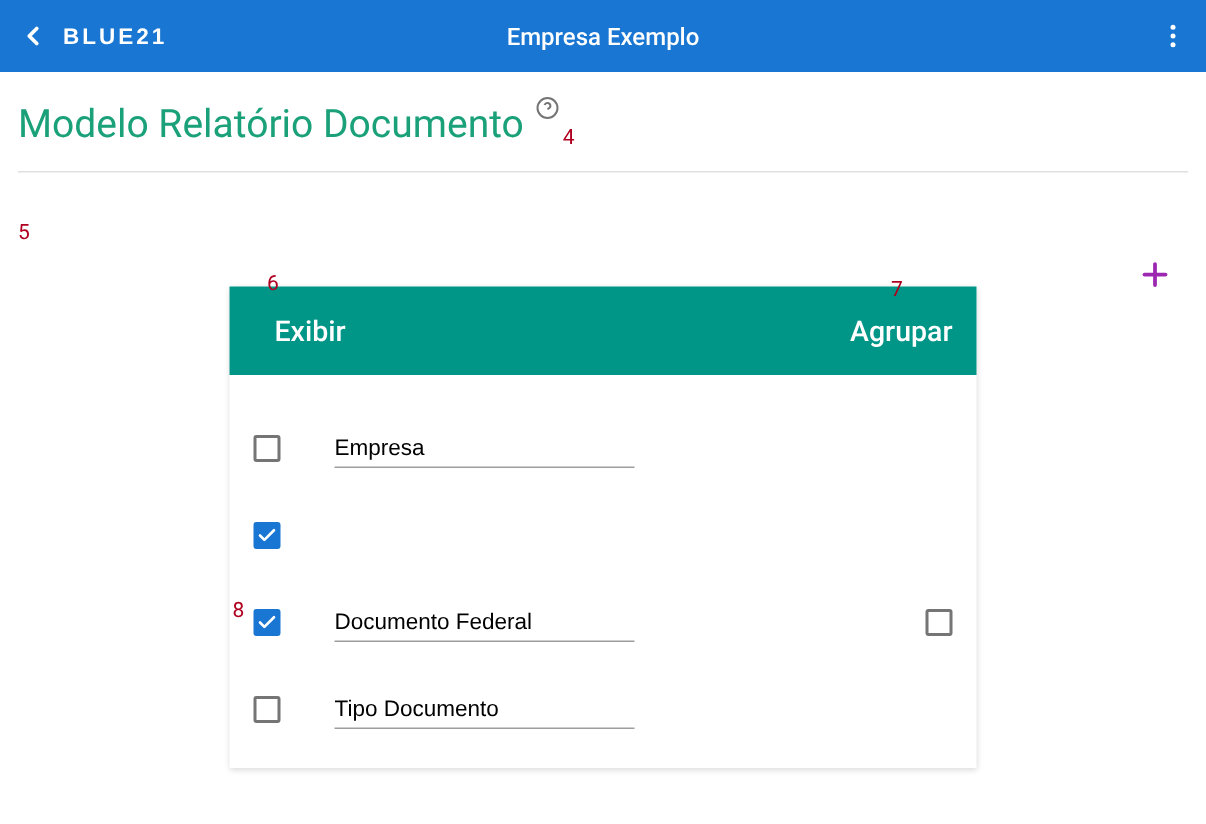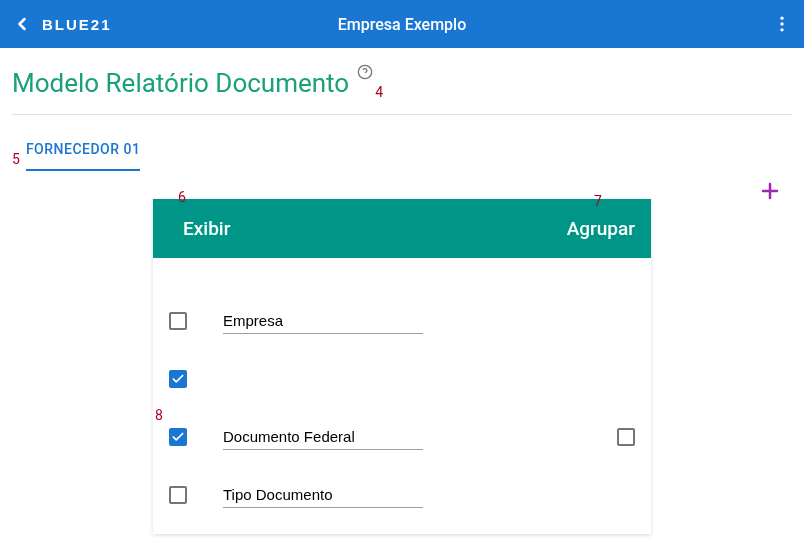--- a/index.html
+++ b/index.html
@@ -28,21 +28,21 @@
     .card-area { display: flex; justify-content: center; margin-top: -4px; position: relative; }
     .ann-6 { position: absolute; left: 178px; top: -10px; color: #b00020; font-size: 14px; }
     .ann-7 { position: absolute; left: 594px; top: -6px; color: #b00020; font-size: 14px; }
     .ann-8 { position: absolute; left: 155px; top: 208px; color: #b00020; font-size: 14px; }
     
     .card { width: 498px; background: #fff; box-shadow: 0 1px 4px rgba(0,0,0,0.15); }
     .card-header { background: #009687; color: #fff; display: flex; justify-content: space-between; align-items: center; padding: 18px 16px; }
     .card-header-left { font-size: 19px; font-weight: 500; margin-left: 14px; }
     .card-header-right { font-size: 19px; font-weight: 500; }
     
-    .card-body { padding: 34px 16px 10px 16px; }
+    .card-body { padding: 20px 16px 10px 16px; }
     .field-row { display: flex; align-items: center; min-height: 58px; }
     .chk-exibir { width: 30px; display: flex; justify-content: flex-start; }
     .field-input { flex: 0 0 200px; margin-left: 24px; }
     .field-input input { border: none; border-bottom: 1px solid #9e9e9e; font-size: 15px; padding: 4px 0; width: 100%; background: transparent; outline: none; }
     .chk-agrupar { margin-left: auto; width: 30px; display: flex; justify-content: flex-end; }
     
     .checkbox { width: 18px; height: 18px; border: 2px solid #757575; border-radius: 2px; cursor: pointer; display: inline-flex; align-items: center; justify-content: center; }
     .checkbox.checked { background: #1976d2; border-color: #1976d2; }
     .checkbox.checked svg { display: block; }
     .checkbox svg { display: none; }
@@ -76,21 +76,20 @@
         <line x1="12" y1="17" x2="12" y2="17"></line>
       </svg>
   </span>
   <span class="ann-4">4</span>
 </div>
 
 <div class="divider"></div>
 
 <div class="tabs-row">
   <span class="ann-5">5</span>
-  <span class="tab">FORNECEDOR 01</span>
 </div>
 
 <div class="plus-row">
   <span class="plus-icon">
     <svg width="24" height="24" viewBox="0 0 24 24" fill="none" stroke="#9c27b0" stroke-width="2.5" stroke-linecap="round">
         <line x1="12" y1="5" x2="12" y2="19"></line>
         <line x1="5" y1="12" x2="19" y2="12"></line>
       </svg>
   </span>
 </div>

